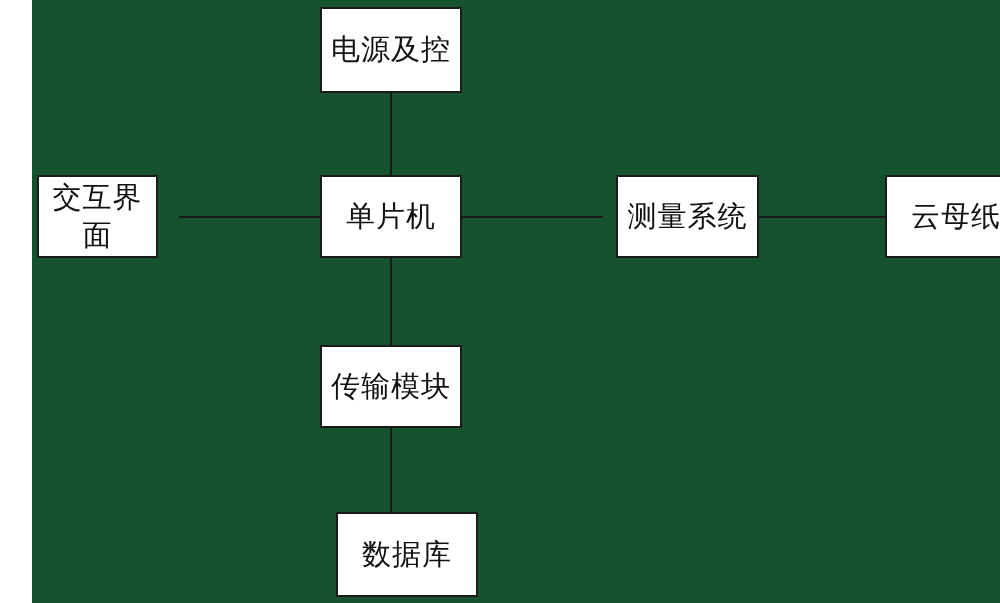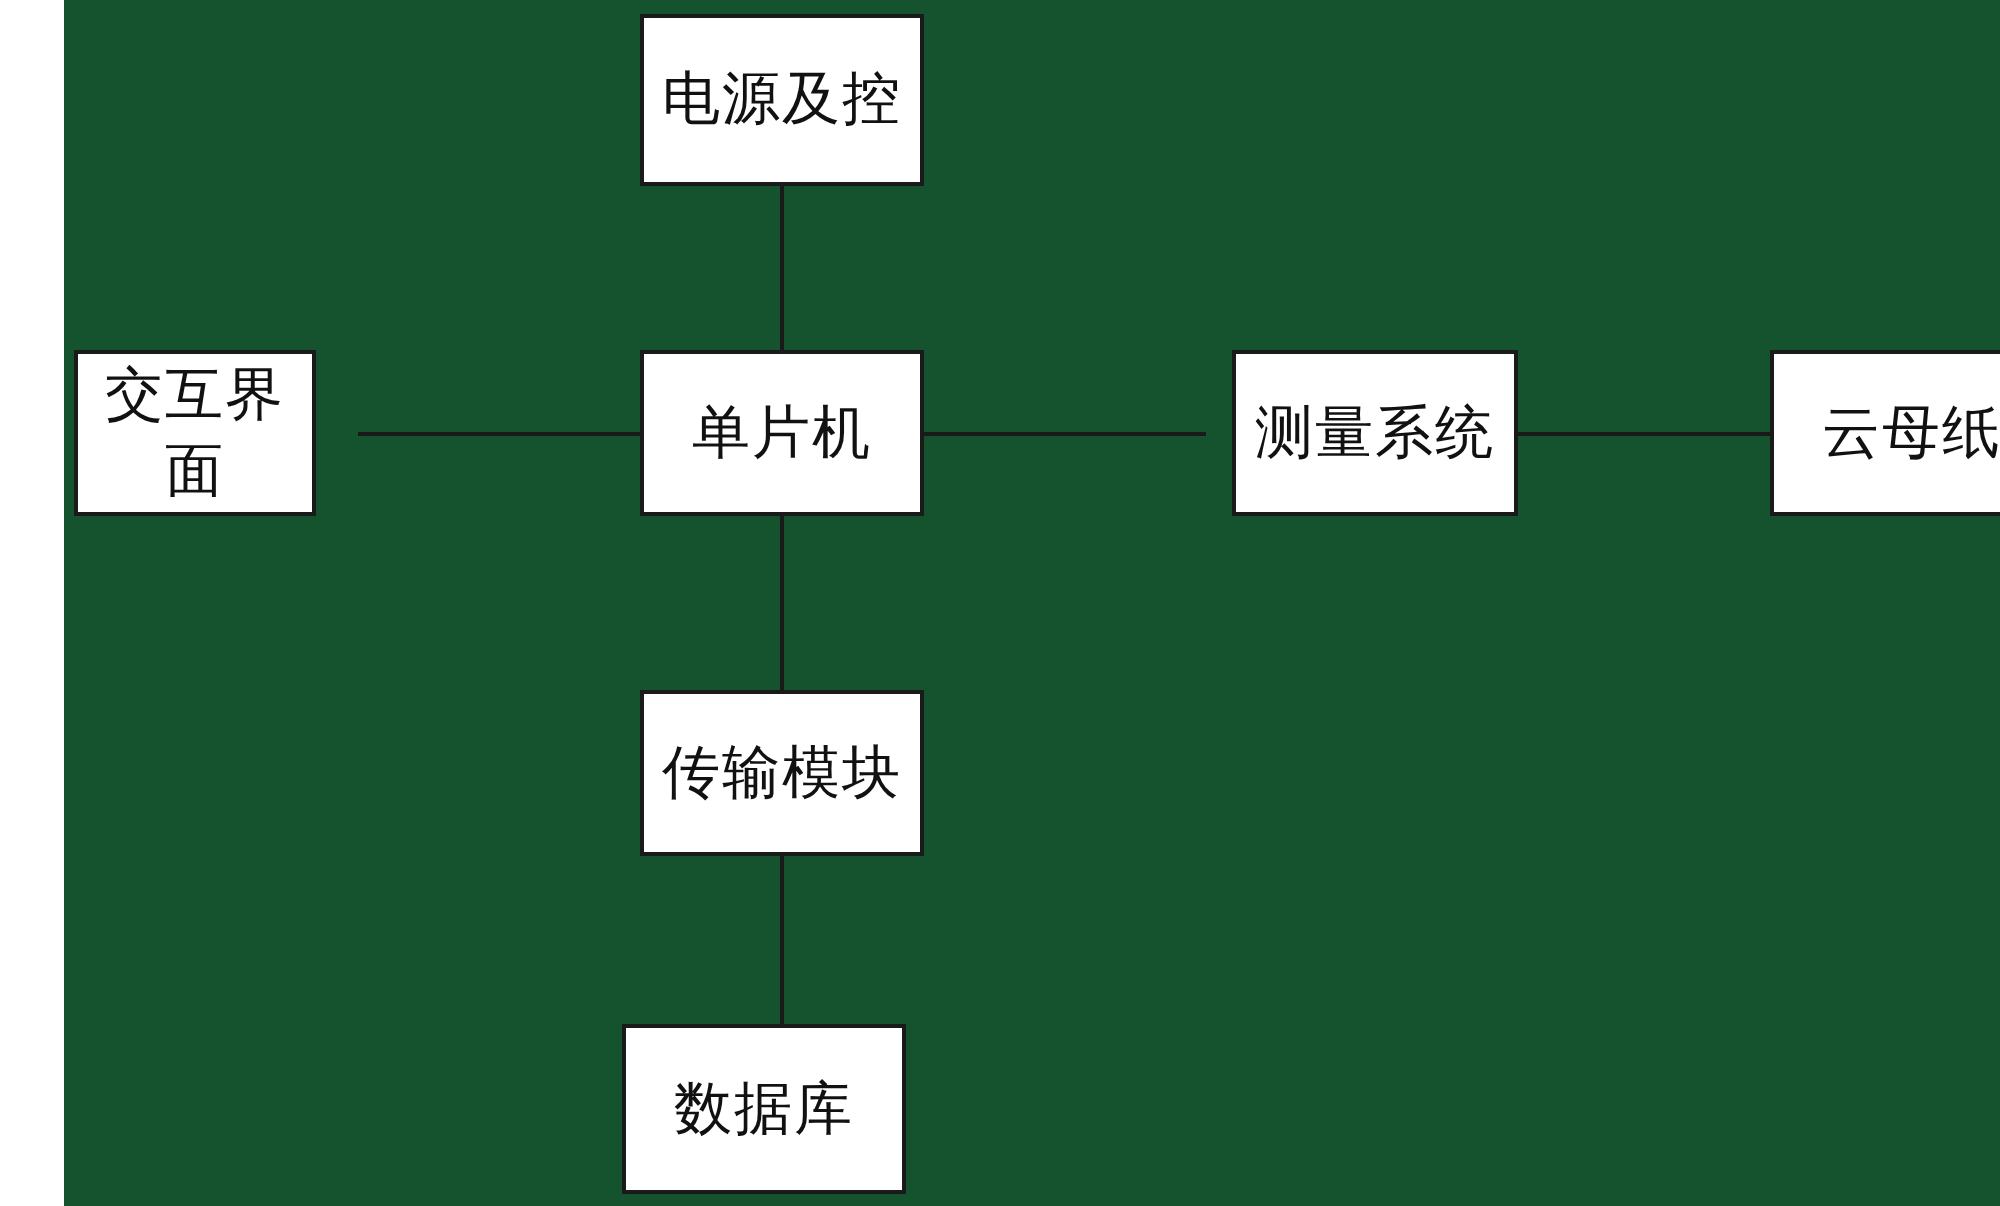--- a/index.html
+++ b/index.html
@@ -43,21 +43,21 @@
   .edge.h { height: 2px; }
   .edge.v { width: 2px; }
 
   
   #node-power      { left: 288px; top: 7px;   width: 142px; height: 86px; }
   #node-ui         { left: 5px;   top: 175px; width: 121px; height: 83px; }
   #node-mcu        { left: 288px; top: 175px; width: 142px; height: 83px; }
   #node-measure    { left: 584px; top: 175px; width: 143px; height: 83px; }
   #node-mica       { left: 853px; top: 175px; width: 142px; height: 83px; }
   #node-transmit   { left: 288px; top: 345px; width: 142px; height: 83px; justify-content: center; }
-  #node-database   { left: 279px; top: 512px; width: 142px; height: 85px; }
+  #node-database   { left: 304px; top: 512px; width: 142px; height: 85px; }
 
   
   #edge-ui-mcu          { left: 147px; top: 216px; width: 142px; }
   #edge-mcu-measure     { left: 430px; top: 216px; width: 141px; }
   #edge-measure-mica    { left: 713px; top: 216px; width: 141px; }
   #edge-power-mcu       { left: 358px; top: 93px;  height: 83px; }
   #edge-mcu-transmit    { left: 358px; top: 258px; height: 88px; }
   #edge-transmit-db     { left: 358px; top: 428px; height: 85px; }
 </style>
 </head>

